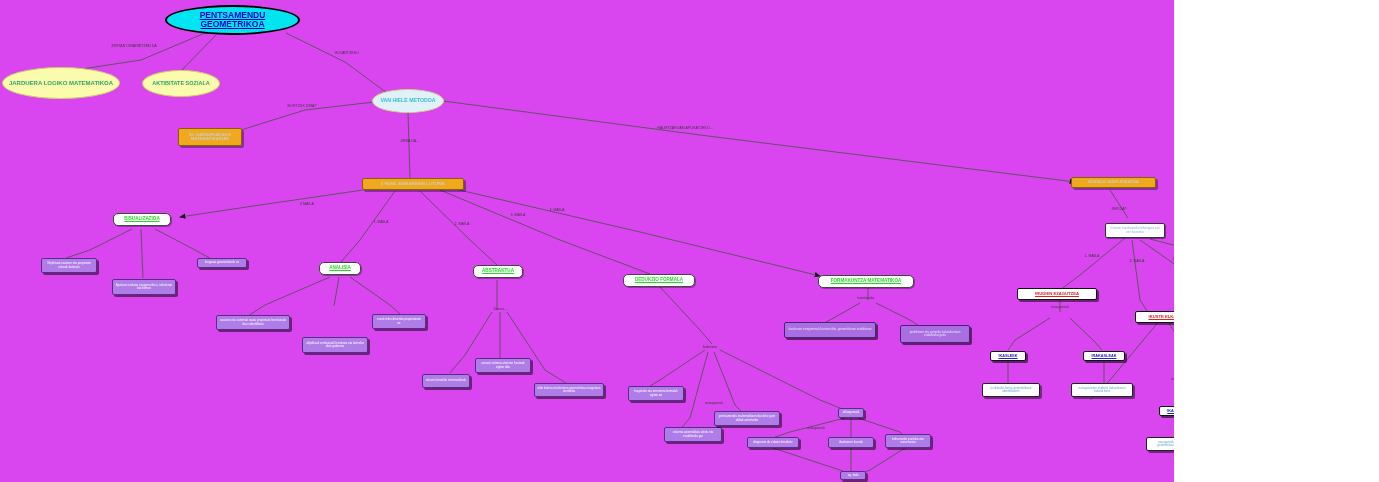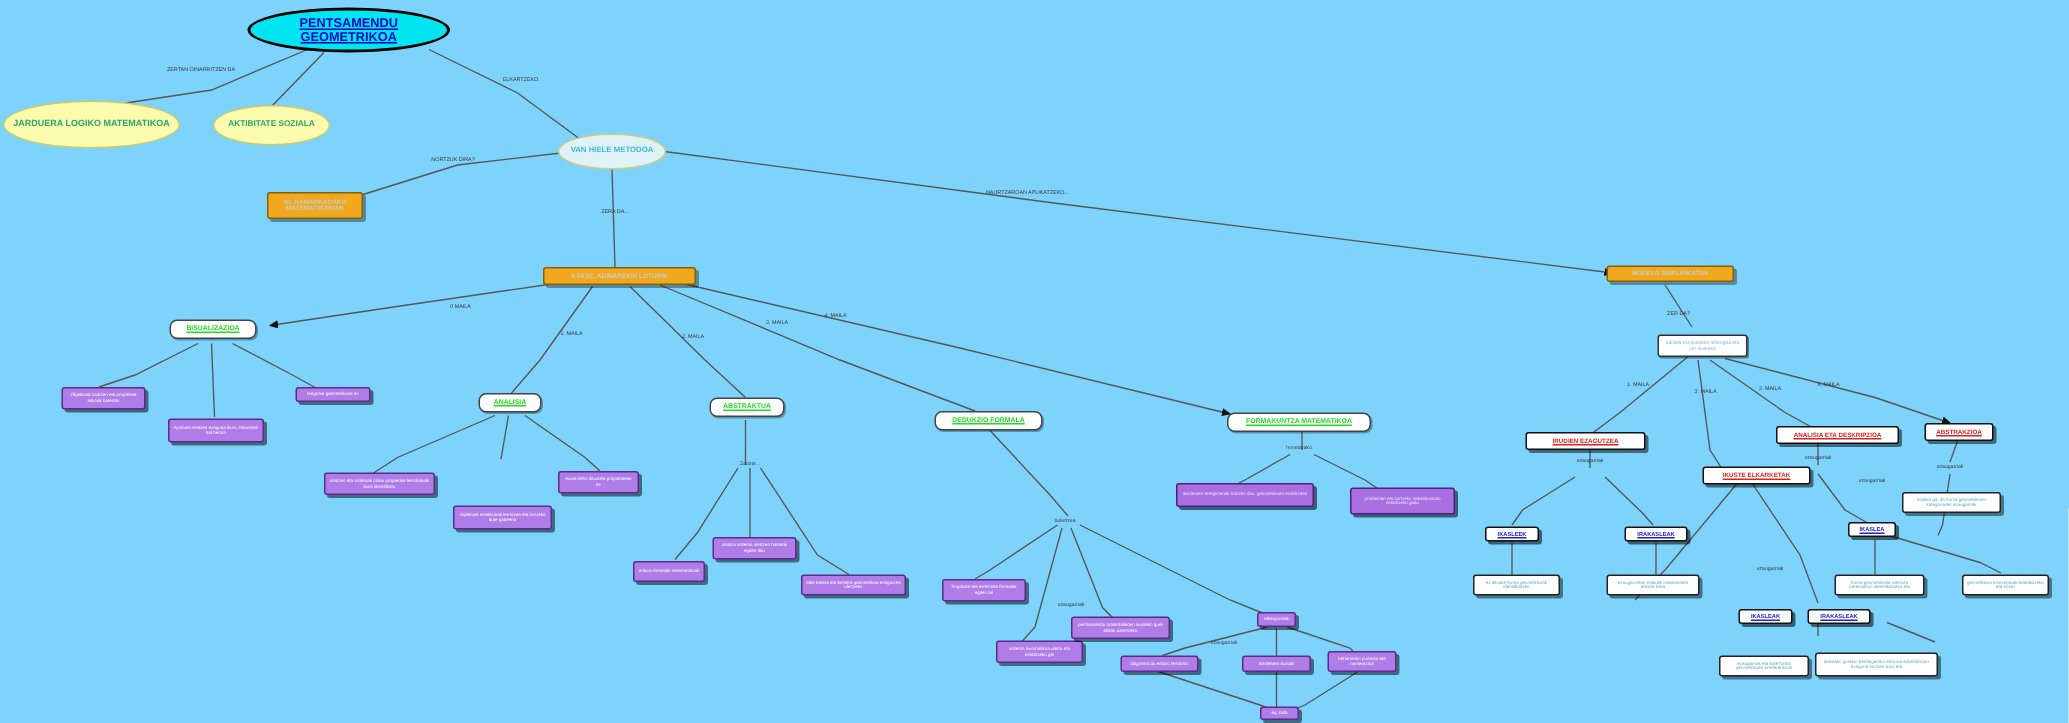--- a/index.html
+++ b/index.html
@@ -1,17 +1,17 @@
 <!DOCTYPE html>
 <html><head>
 <meta charset="utf-8">
 <style>
   html,body{margin:0;padding:0;background:#ffffff;}
   body{font-family:"Liberation Sans",sans-serif;}
-  #canvas{position:relative;width:1379px;height:482px;background:#7dd3fc;overflow:hidden;}
+  #canvas{position:relative;width:1174px;height:482px;background:#d946ef;overflow:hidden;}
   svg.edges{position:absolute;left:0;top:0;width:1379px;height:482px;pointer-events:none;}
   .node{position:absolute;box-sizing:border-box;display:flex;align-items:center;justify-content:center;text-align:center;line-height:1.05;}
 
   
   .ell{border-radius:50%;}
   .ell-cyan{background:#00e5f0;border:2px solid #000;color:#0000cc;font-weight:bold;text-decoration:underline;}
   .ell-yellow{background:#fbfbae;border:1px solid #cccc66;color:#2aa86a;font-weight:bold;}
   .ell-lightcyan{background:#dff2f7;border:1px solid #cfcf7a;color:#3fb9d6;font-weight:bold;}
 
   

